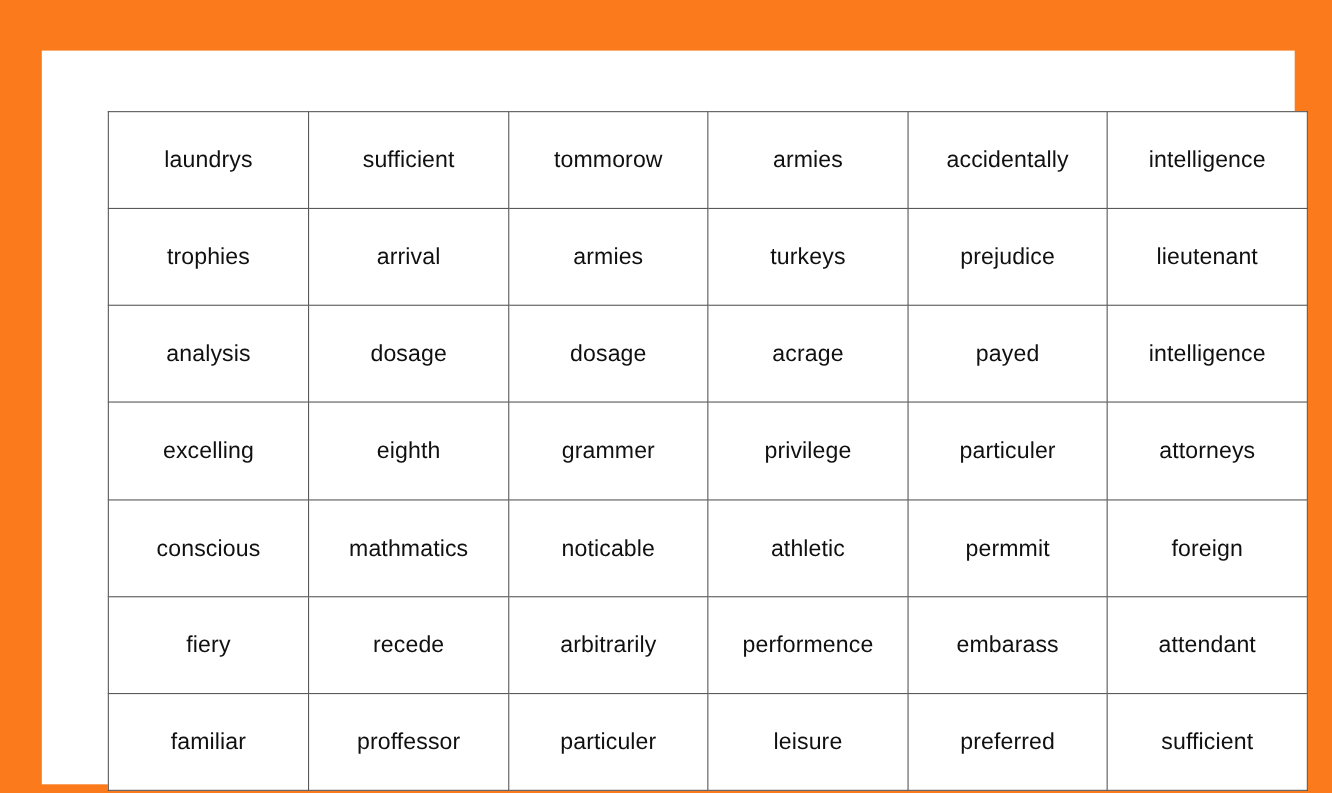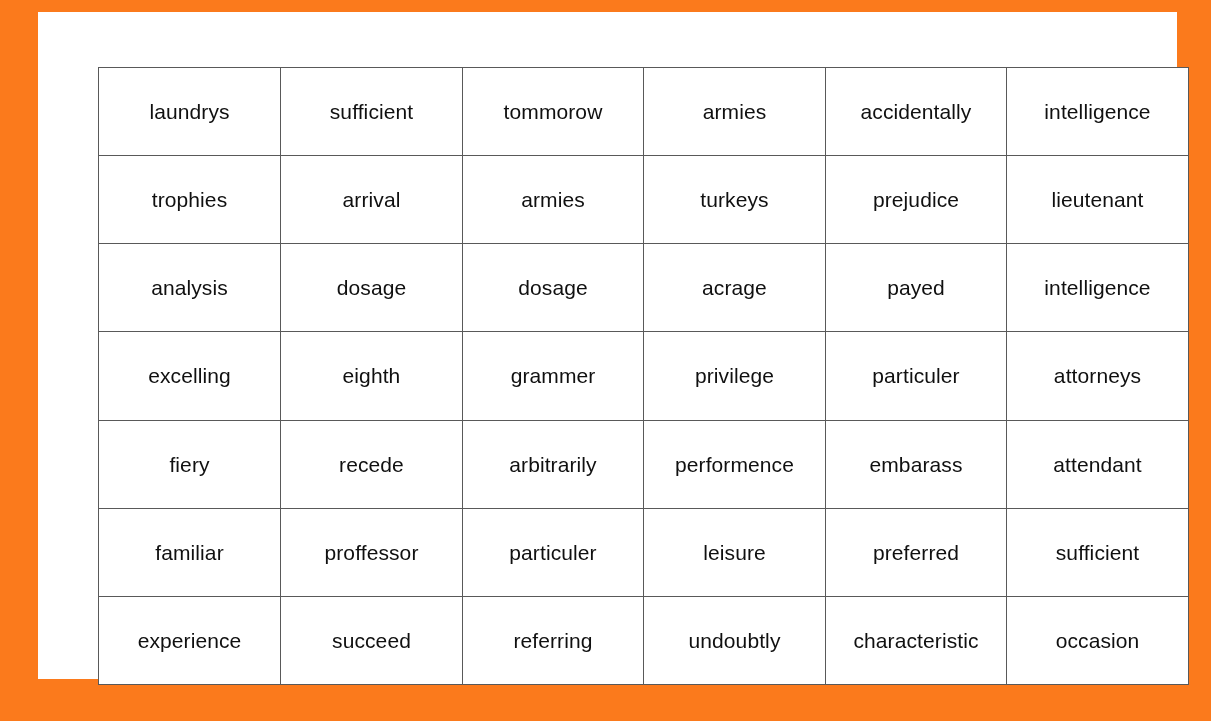--- a/index.html
+++ b/index.html
@@ -12,21 +12,21 @@
     height: 721px;
     background: #FB7A1C;
     font-family: "Liberation Sans", sans-serif;
     overflow: hidden;
   }
 
   
   #page-frame {
     position: absolute;
     left: 38px;
-    top: 12px;
+    top: 46px;
     width: 1139px;
     height: 667px;
     background: #FFFFFF;
     box-sizing: border-box;
   }
 
   #word-table-wrap {
     position: absolute;
     left: 60px;
     top: 55px;
@@ -106,39 +106,39 @@
         </tr>
         <tr>
           <td>excelling</td>
           <td>eighth</td>
           <td>grammer</td>
           <td>privilege</td>
           <td>particuler</td>
           <td>attorneys</td>
         </tr>
         <tr>
+          <td>conscious</td>
+          <td>mathmatics</td>
+          <td>noticable</td>
+          <td>athletic</td>
+          <td>permmit</td>
+          <td>foreign</td>
+        </tr>
+        <tr>
           <td>fiery</td>
           <td>recede</td>
           <td>arbitrarily</td>
           <td>performence</td>
           <td>embarass</td>
           <td>attendant</td>
         </tr>
         <tr>
           <td>familiar</td>
           <td>proffessor</td>
           <td>particuler</td>
           <td>leisure</td>
           <td>preferred</td>
           <td>sufficient</td>
         </tr>
-        <tr>
-          <td>experience</td>
-          <td>succeed</td>
-          <td>referring</td>
-          <td>undoubtly</td>
-          <td>characteristic</td>
-          <td>occasion</td>
-        </tr>
       </tbody>
     </table>
   </div>
 </div>
 
 </body></html>

